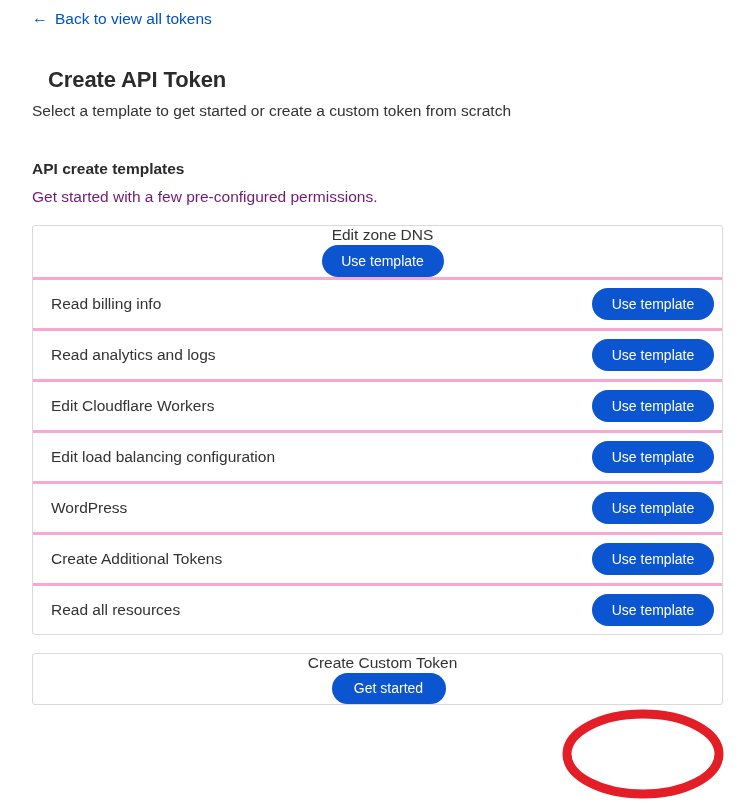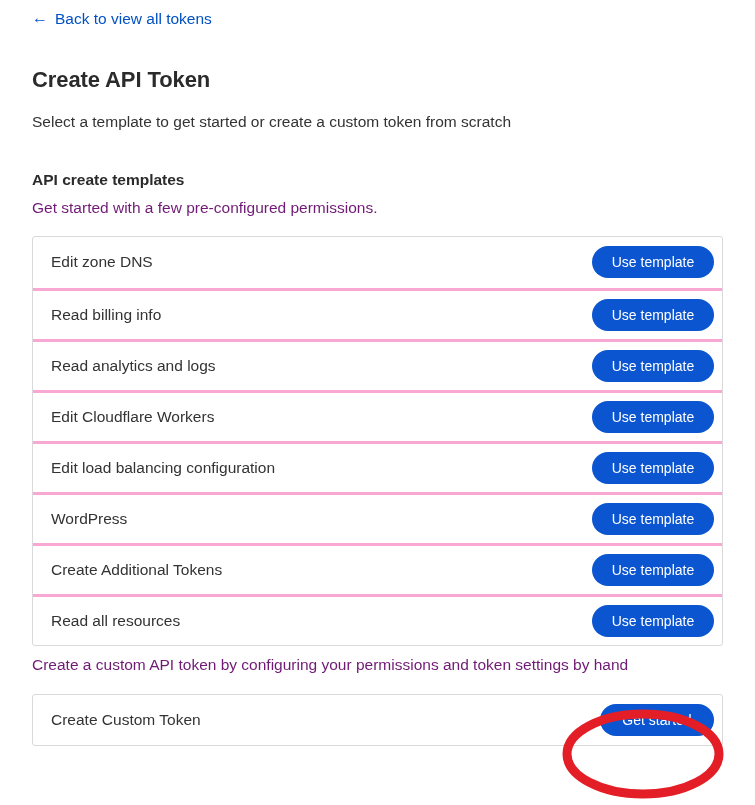--- a/index.html
+++ b/index.html
@@ -42,27 +42,27 @@
     color: #0051c3;
     display: inline-block;
     transform: translateY(-1px);
   }
 
   
   .page-title {
     font-size: 22px;
     font-weight: bold;
     color: #2b2b2b;
-    margin: 38px 0 0 0;
+    margin: 38px 0 0 16px;
     letter-spacing: -0.1px;
   }
   .page-subtitle {
     font-size: 15.5px;
     color: #333333;
-    margin: 19px 0 0 0;
+    margin: 8px 0 0 0;
     line-height: 1.35;
   }
 
   .section-title {
     font-size: 15.5px;
     font-weight: bold;
     color: #2b2b2b;
     margin: 38px 0 0 0;
   }
   .section-subtitle {
@@ -82,21 +82,21 @@
   }
   .row {
     display: flex;
     align-items: center;
     justify-content: space-between;
     height: 51px;
     padding: 0 8px 0 18px;
     box-sizing: border-box;
     border-top: 3px solid #f9a8d4;
   }
-  .row:first-child { border-top: none; }
+  .row:first-child { border-top: none; flex-direction: column; }
   .row-label {
     font-size: 15.5px;
     color: #333333;
     line-height: 1.2;
   }
 
   .btn {
     background: #0b55d1;
     color: #ffffff;
     border: none;
@@ -173,21 +173,20 @@
     <div class="row">
       <span class="row-label">Create Additional Tokens</span>
       <button class="btn">Use template</button>
     </div>
     <div class="row">
       <span class="row-label">Read all resources</span>
       <button class="btn">Use template</button>
     </div>
   </div>
 
-  <p class="section-subtitle">Create a custom API token by configuring your permissions and token settings by hand</p>
 
   <div class="card custom-card">
     <div class="row custom-row">
       <span class="row-label">Create Custom Token</span>
       <button class="btn btn-start">Get started</button>
     </div>
   </div>
 
   <svg class="annotation-ellipse" viewBox="0 0 166 92">
     <ellipse cx="83" cy="46" rx="76" ry="40" fill="none" stroke="#e41e26" stroke-width="9"></ellipse>

